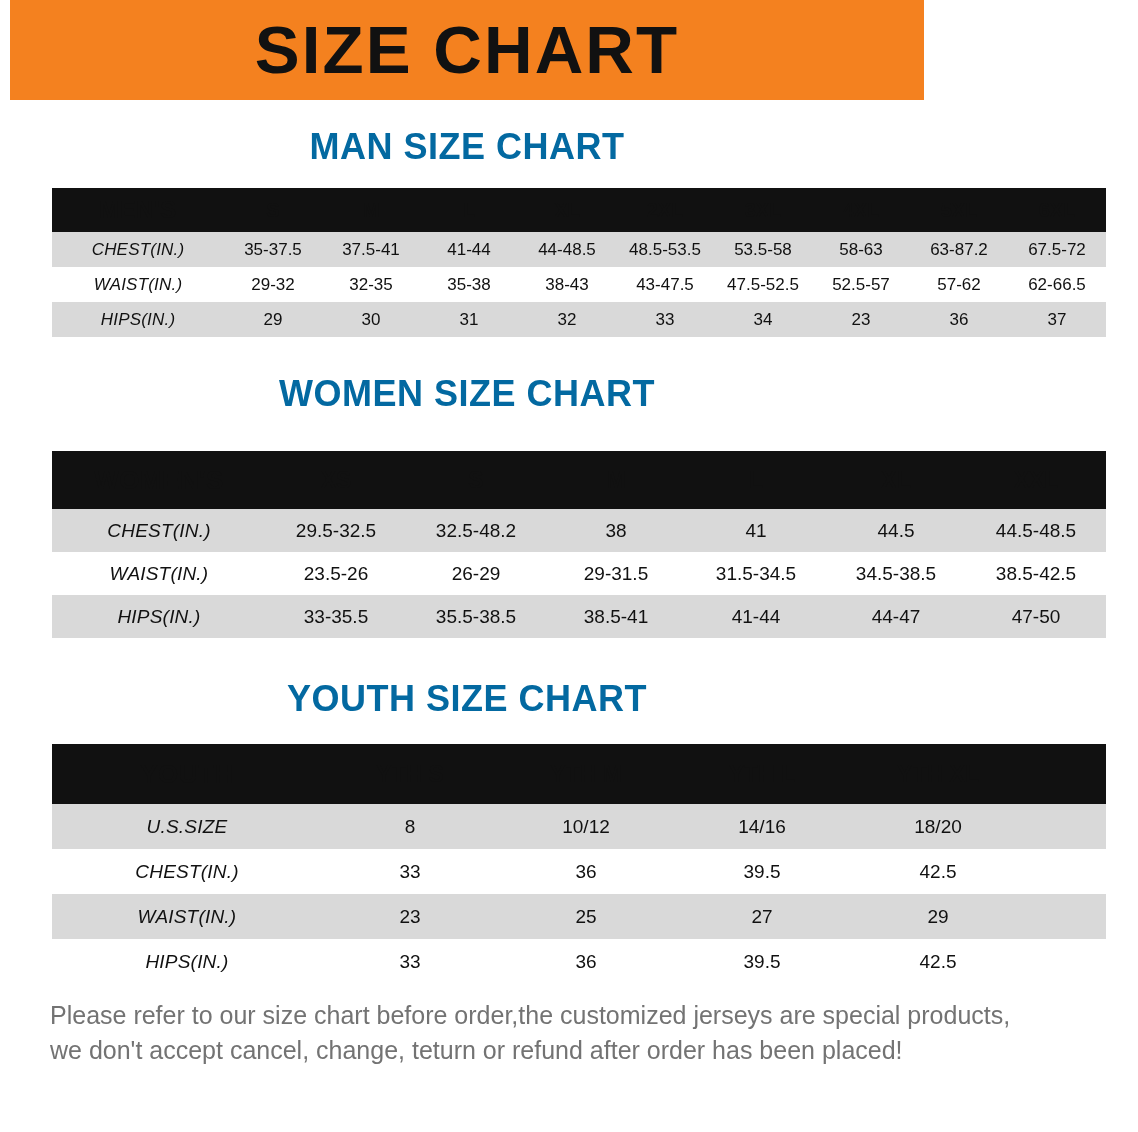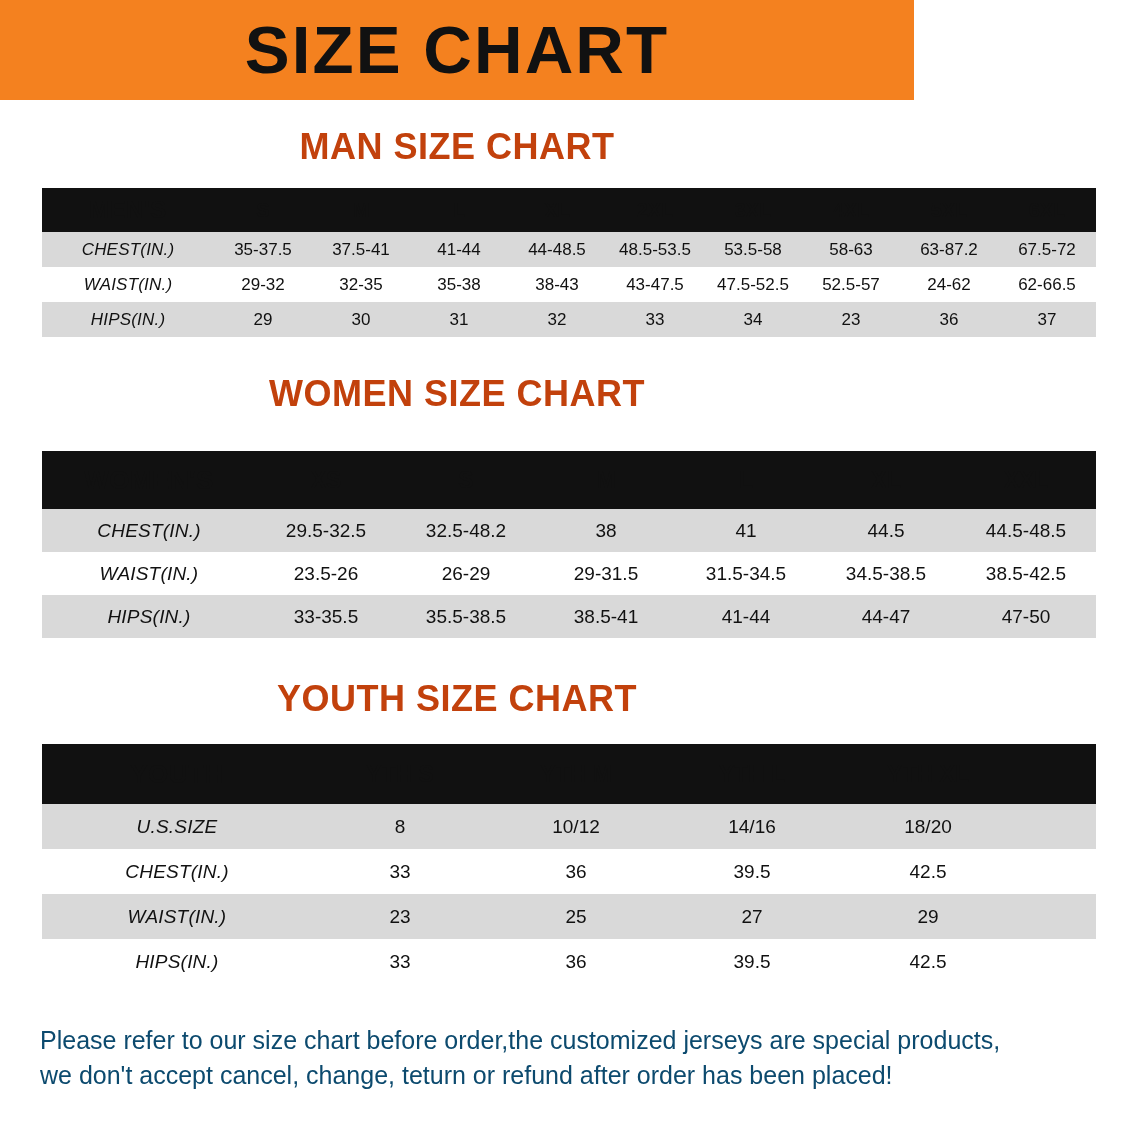--- a/index.html
+++ b/index.html
@@ -13,20 +13,21 @@
     font-family: "Liberation Sans", sans-serif;
     color: #111111;
     overflow: hidden;
   }
 
   .page {
     position: relative;
     width: 914px;
     height: 1132px;
     background: #ffffff;
+    padding-left: 10px;
   }
 
   
   .banner {
     width: 100%;
     height: 100px;
     background: #f4811f;
     display: flex;
     align-items: center;
     justify-content: center;
@@ -42,21 +43,21 @@
     transform: scaleX(1.02);
   }
 
   
   .section-title {
     text-align: center;
     font-family: "Liberation Sans", sans-serif;
     font-weight: bold;
     font-size: 36px;
     letter-spacing: 0.5px;
-    color: #c2410c;
+    color: #0369a1;
   }
   .title-man    { margin-top: 26px; margin-bottom: 20px; }
   .title-women  { margin-top: 36px; margin-bottom: 36px; }
   .title-youth  { margin-top: 40px; margin-bottom: 24px; }
 
   
   .table-wrap {
     margin: 0 42px;
   }
   table.size-table {
@@ -113,22 +114,22 @@
 
   
   .youth thead th { height: 60px; font-size: 23px; }
   .youth thead th.row-label-head { font-size: 26px; }
   .youth tbody tr { height: 45px; }
   .youth tbody td { font-size: 19px; }
   .youth tbody td.row-label { text-align: center; padding-right: 0; }
 
   
   .note {
-    margin: 39px 40px 0 40px;
-    color: #0c4a6e;
+    margin: 14px 40px 0 40px;
+    color: #737373;
     font-family: "Liberation Sans", sans-serif;
     font-size: 25px;
     line-height: 1.38;
     text-align: left;
   }
   .note div { white-space: nowrap; }
 </style>
 </head>
 <body>
 
@@ -182,21 +183,21 @@
         </tr>
         <tr class="zebra-light">
           <td class="row-label">WAIST(IN.)</td>
           <td>29-32</td>
           <td>32-35</td>
           <td>35-38</td>
           <td>38-43</td>
           <td>43-47.5</td>
           <td>47.5-52.5</td>
           <td>52.5-57</td>
-          <td>24-62</td>
+          <td>57-62</td>
           <td>62-66.5</td>
         </tr>
         <tr class="zebra-dark">
           <td class="row-label">HIPS(IN.)</td>
           <td>29</td>
           <td>30</td>
           <td>31</td>
           <td>32</td>
           <td>33</td>
           <td>34</td>

